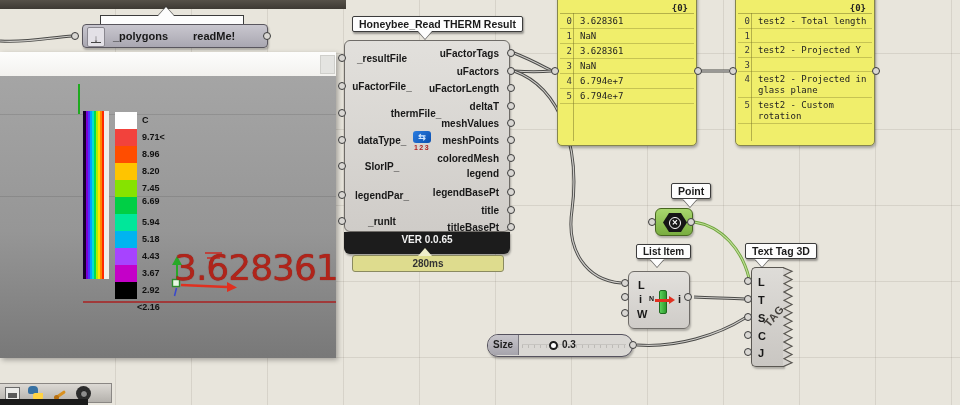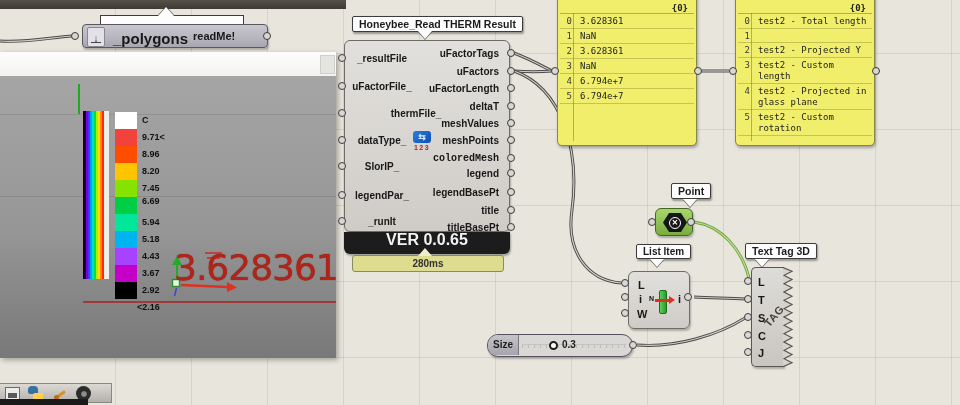--- a/index.html
+++ b/index.html
@@ -69,21 +69,21 @@
       <path class="wi" d="M637,345 C676,348 718,335 745,318"></path>
   </svg>
 
   <div class="abs" style="left:100px;top:15px;width:142px;height:10px;background:#fdfdfd;border:1px solid #3c3c3c;z-index:2;"></div>
   <div class="tipup" style="left:158px;top:7px;"></div>
   <div class="comp" style="left:82px;top:24px;width:186px;height:24px;border-radius:4px;background:linear-gradient(#c9c7cf,#a9a7b1);border-color:#59565e;">
     <div class="abs" style="left:4px;top:2px;width:16px;height:18px;background:#e3e1e7;border:1px solid #8a8890;border-radius:2px;text-align:center;">
       <span style="font-size:10px;line-height:14px;color:#333;">↓</span>
       <div style="position:absolute;left:3px;right:3px;bottom:3px;height:1px;background:#444;"></div>
     </div>
-    <span class="param" style="left:30px;top:5px;font-size:15px;">_polygons</span>
+    <span class="param" style="left:30px;top:5px;font-size:11px;">_polygons</span>
     <span class="param" style="left:110px;top:5px;font-size:11px;">readMe!</span>
   </div>
   <div class="conn" style="left:71px;top:32px;z-index:5;"></div>
   <div class="conn" style="left:263px;top:32px;z-index:5;"></div>
 
   <div class="abs" style="left:0;top:52px;width:336px;height:306px;z-index:6;box-shadow:2px 2px 5px rgba(0,0,0,.3);">
     <div class="abs" style="left:0;top:0;width:336px;height:24px;background:linear-gradient(#fdfdfc,#f3f2ef);border-bottom:1px solid #c9c8c4;">
       <div class="abs" style="left:320px;top:3px;width:13px;height:17px;background:#e4e4e1;border:1px solid #cfcfcb;"></div>
     </div>
     <div class="abs" style="left:0;top:24px;width:336px;height:282px;background:linear-gradient(#a5a5a5,#969696 55%,#787878);overflow:hidden;">
@@ -157,34 +157,34 @@
     <span class="param" style="left:2px;top:94px;width:70px;text-align:center;">dataType_</span>
     <span class="param" style="left:2px;top:120px;width:70px;text-align:center;">SIorIP_</span>
     <span class="param" style="left:2px;top:149px;width:70px;text-align:center;">legendPar_</span>
     <span class="param" style="left:2px;top:175px;width:70px;text-align:center;">_runIt</span>
     <span class="param" style="right:10px;top:7px;">uFactorTags</span>
     <span class="param" style="right:10px;top:25px;">uFactors</span>
     <span class="param" style="right:10px;top:42px;">uFactorLength</span>
     <span class="param" style="right:10px;top:60px;">deltaT</span>
     <span class="param" style="right:10px;top:77px;">meshValues</span>
     <span class="param" style="right:10px;top:94px;">meshPoints</span>
-    <span class="param" style="right:10px;top:112px;font-family:Liberation Mono, monospace;">coloredMesh</span>
+    <span class="param" style="right:10px;top:112px;">coloredMesh</span>
     <span class="param" style="right:10px;top:127px;">legend</span>
     <span class="param" style="right:10px;top:146px;">legendBasePt</span>
     <span class="param" style="right:10px;top:164px;">title</span>
     <span class="param" style="right:10px;top:181px;">titleBasePt</span>
 
     <div class="abs" style="left:63px;top:90px;width:28px;height:22px;">
       <div style="width:18px;height:12px;margin:0 auto;background:linear-gradient(135deg,#2a7de0,#0b4fb0);border-radius:3px;color:#cfe6ff;font-size:9px;line-height:12px;text-align:center;font-weight:bold;">⇆</div>
       <div style="text-align:center;font-size:7px;font-weight:bold;color:#b02020;letter-spacing:1.5px;line-height:9px;">123</div>
     </div>
   </div>
 
   <div class="abs" style="left:344px;top:232px;width:166px;height:22px;background:#1c1c1c;border-radius:0 0 6px 6px;z-index:5;
-              color:#f2f2f2;font-size:16px;font-weight:bold;text-align:center;line-height:16px;box-shadow:1px 2px 2px rgba(0,0,0,.3);">
+              color:#f2f2f2;font-size:10px;font-weight:bold;text-align:center;line-height:16px;box-shadow:1px 2px 2px rgba(0,0,0,.3);">
     <span>VER 0.0.65</span>
   </div>
   <div class="abs" style="left:418px;top:248px;width:0;height:0;border-left:7px solid transparent;border-right:7px solid transparent;border-bottom:8px solid #efeecb;z-index:6;"></div>
   <div class="abs" style="left:352px;top:255px;width:150px;height:15px;background:#deDC8e;background:#dedc8e;border:1px solid #8a8a60;border-radius:3px;z-index:5;
               font-size:10px;font-weight:bold;color:#333;text-align:center;line-height:15px;">
     <span>280ms</span>
   </div>
 
   <div class="conn" style="left:338px;top:54px;z-index:6;"></div>
   <div class="conn" style="left:338px;top:82px;z-index:6;"></div>
@@ -248,21 +248,20 @@
         </div>
       <div class="prow">
           <span class="pidx">1</span>
         </div>
       <div class="prow">
           <span class="pidx">2</span>
           <span class="pval">test2 - Projected Y</span>
         </div>
       <div class="prow">
           <span class="pidx">3</span>
-          <span class="pval">test2 - Custom length</span>
         </div>
       <div class="prow">
           <span class="pidx">4</span>
           <span class="pval">test2 - Projected in glass plane</span>
         </div>
       <div class="prow">
           <span class="pidx">5</span>
           <span class="pval">test2 - Custom rotation</span>
         </div>
     </div>

